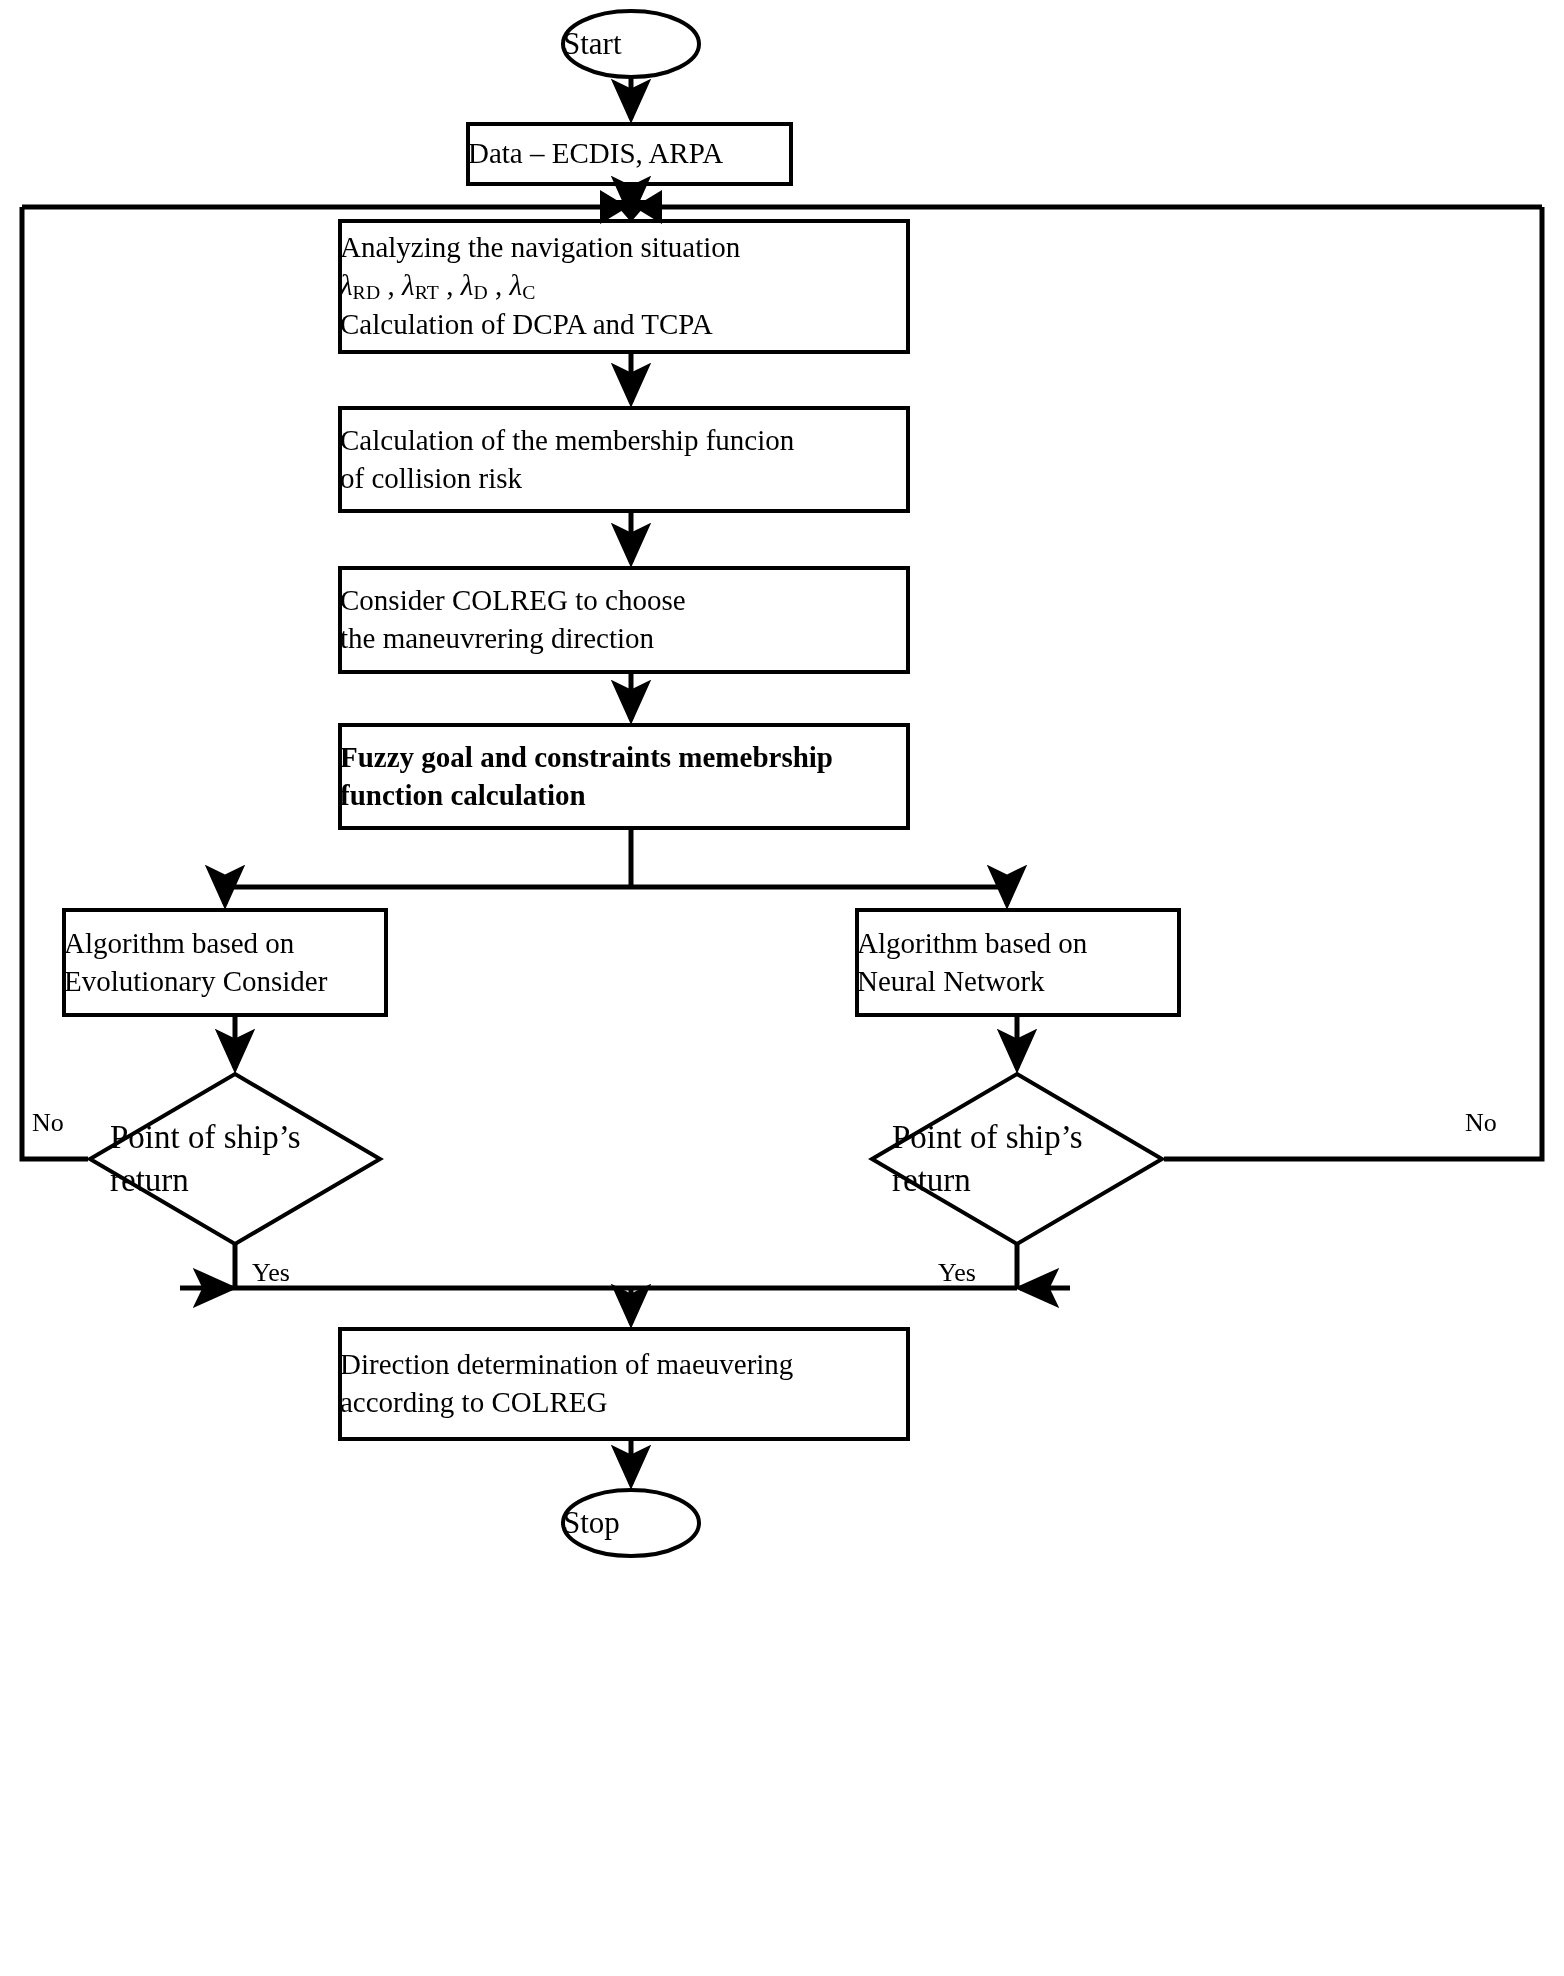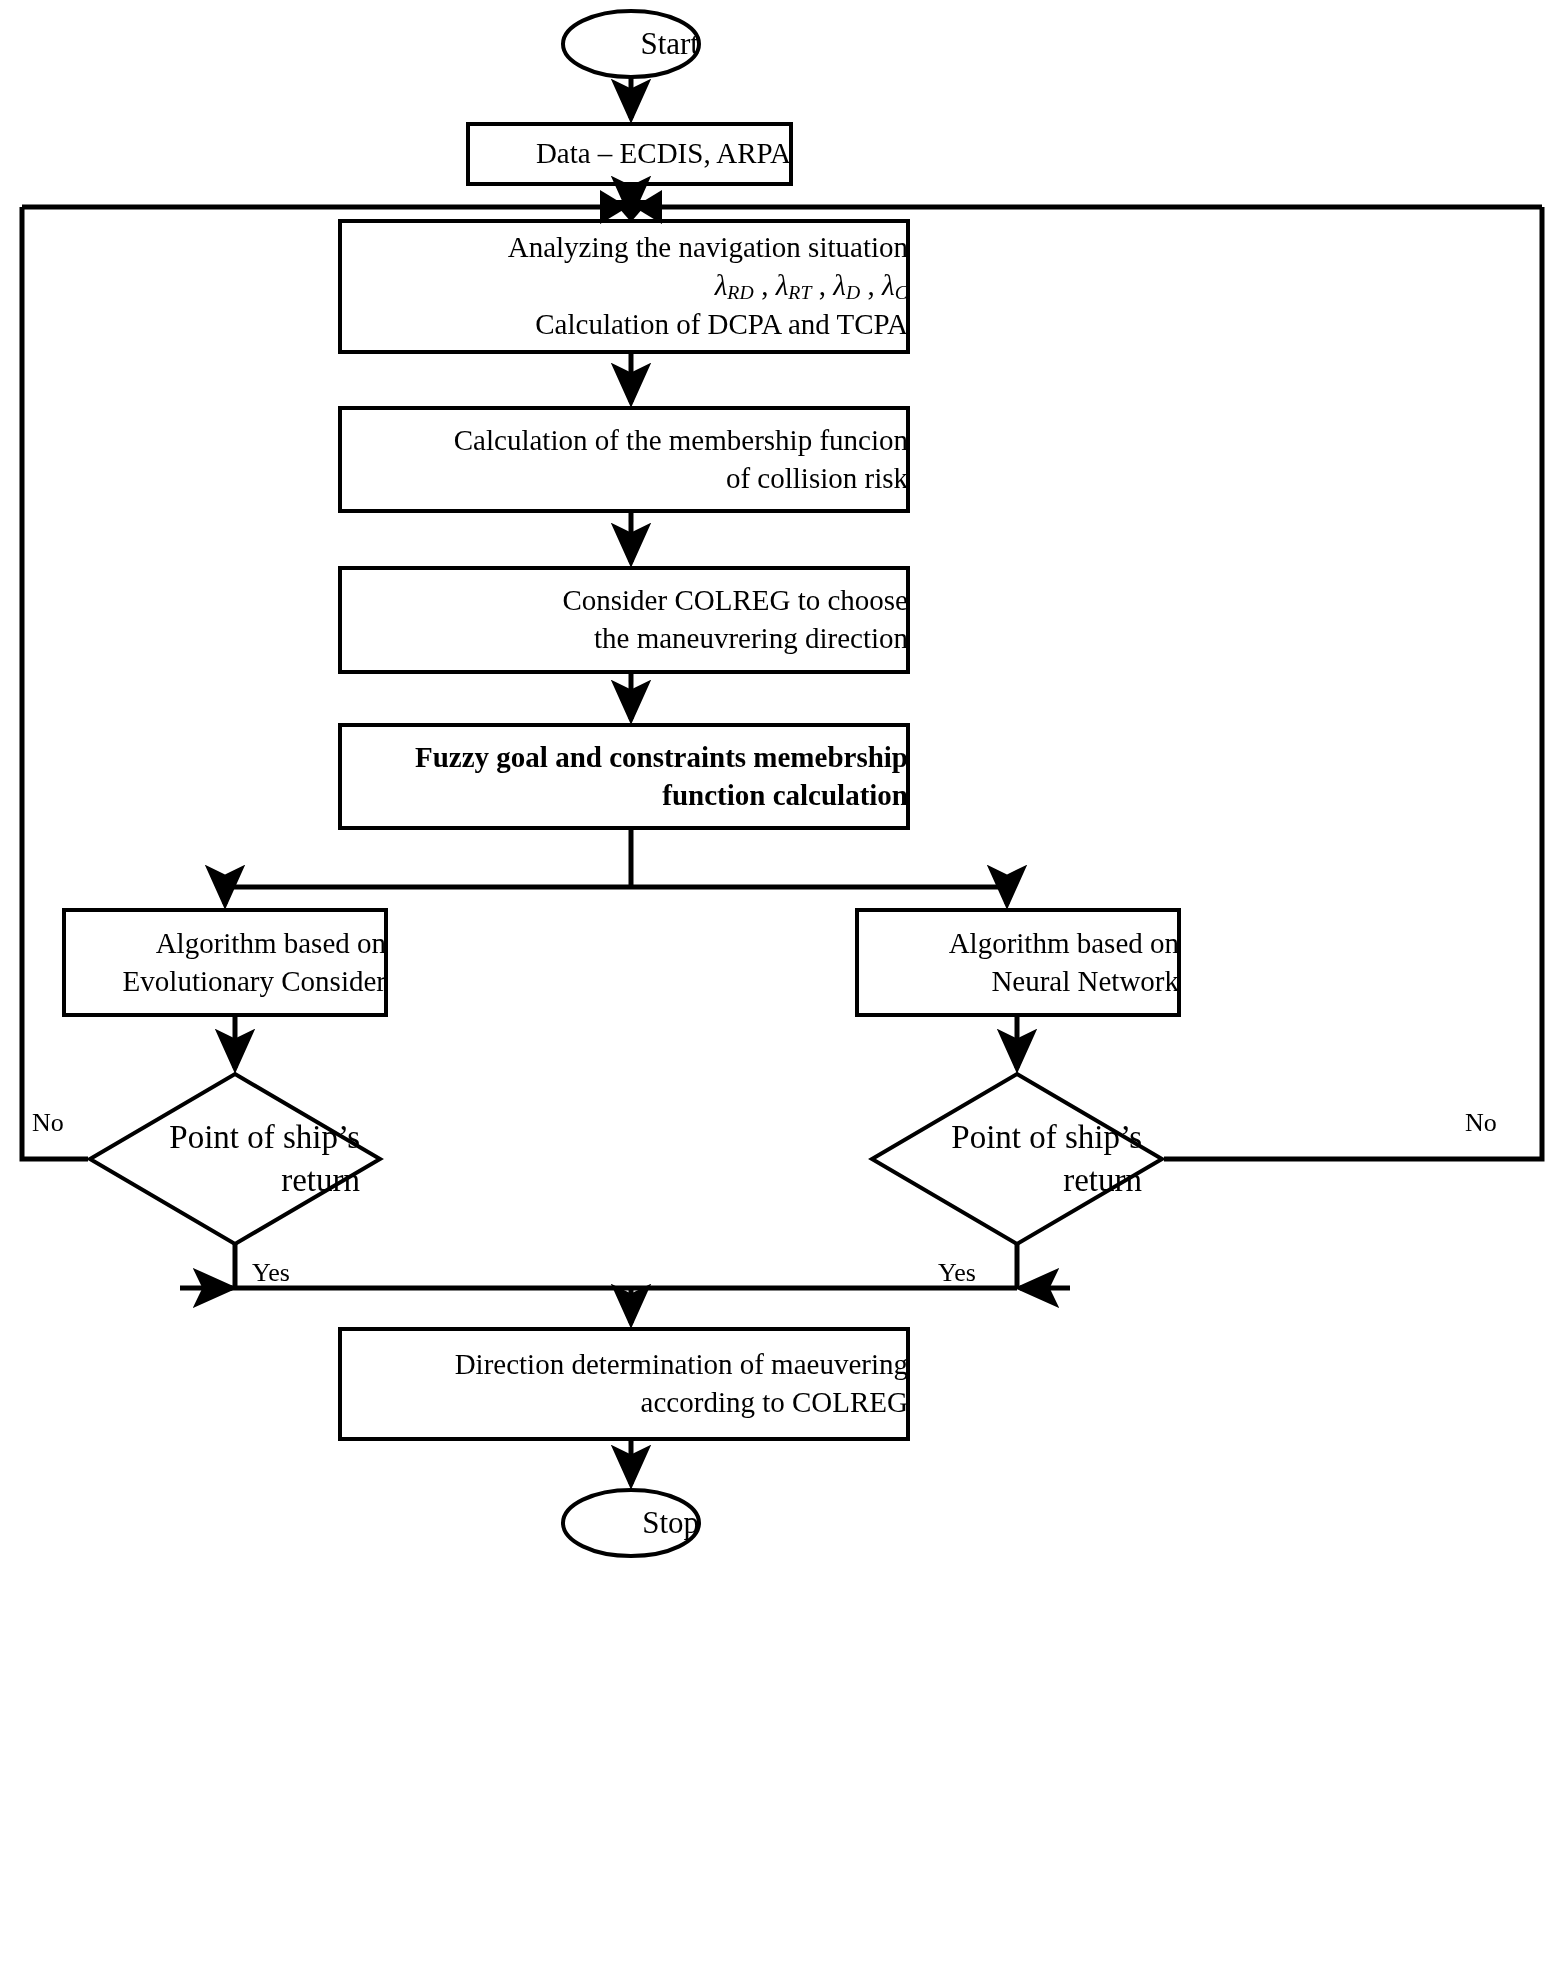--- a/index.html
+++ b/index.html
@@ -22,39 +22,38 @@
     position: absolute;
     left: 0;
     top: 0;
     width: 1564px;
     height: 1976px;
   }
   .node-text {
     position: absolute;
     display: flex;
     flex-direction: column;
-    align-items: flex-end;
+    align-items: flex-start;
     justify-content: center;
     text-align: center;
     line-height: 1.30;
     pointer-events: none;
   }
   .node-text .line {
     white-space: nowrap;
   }
   .t-start, .t-stop { font-size: 31px; }
   .t-box { font-size: 29px; }
   .t-diamond { font-size: 33px; }
   .edge-label {
     position: absolute;
     font-size: 26px;
     white-space: nowrap;
   }
   .sub {
-    font-style: italic;
     font-size: 0.68em;
     vertical-align: -0.22em;
     letter-spacing: 0.2px;
   }
   .lam {
     font-style: italic;
     font-family: "Liberation Serif", "DejaVu Serif", serif;
   }
 </style>
 </head>

